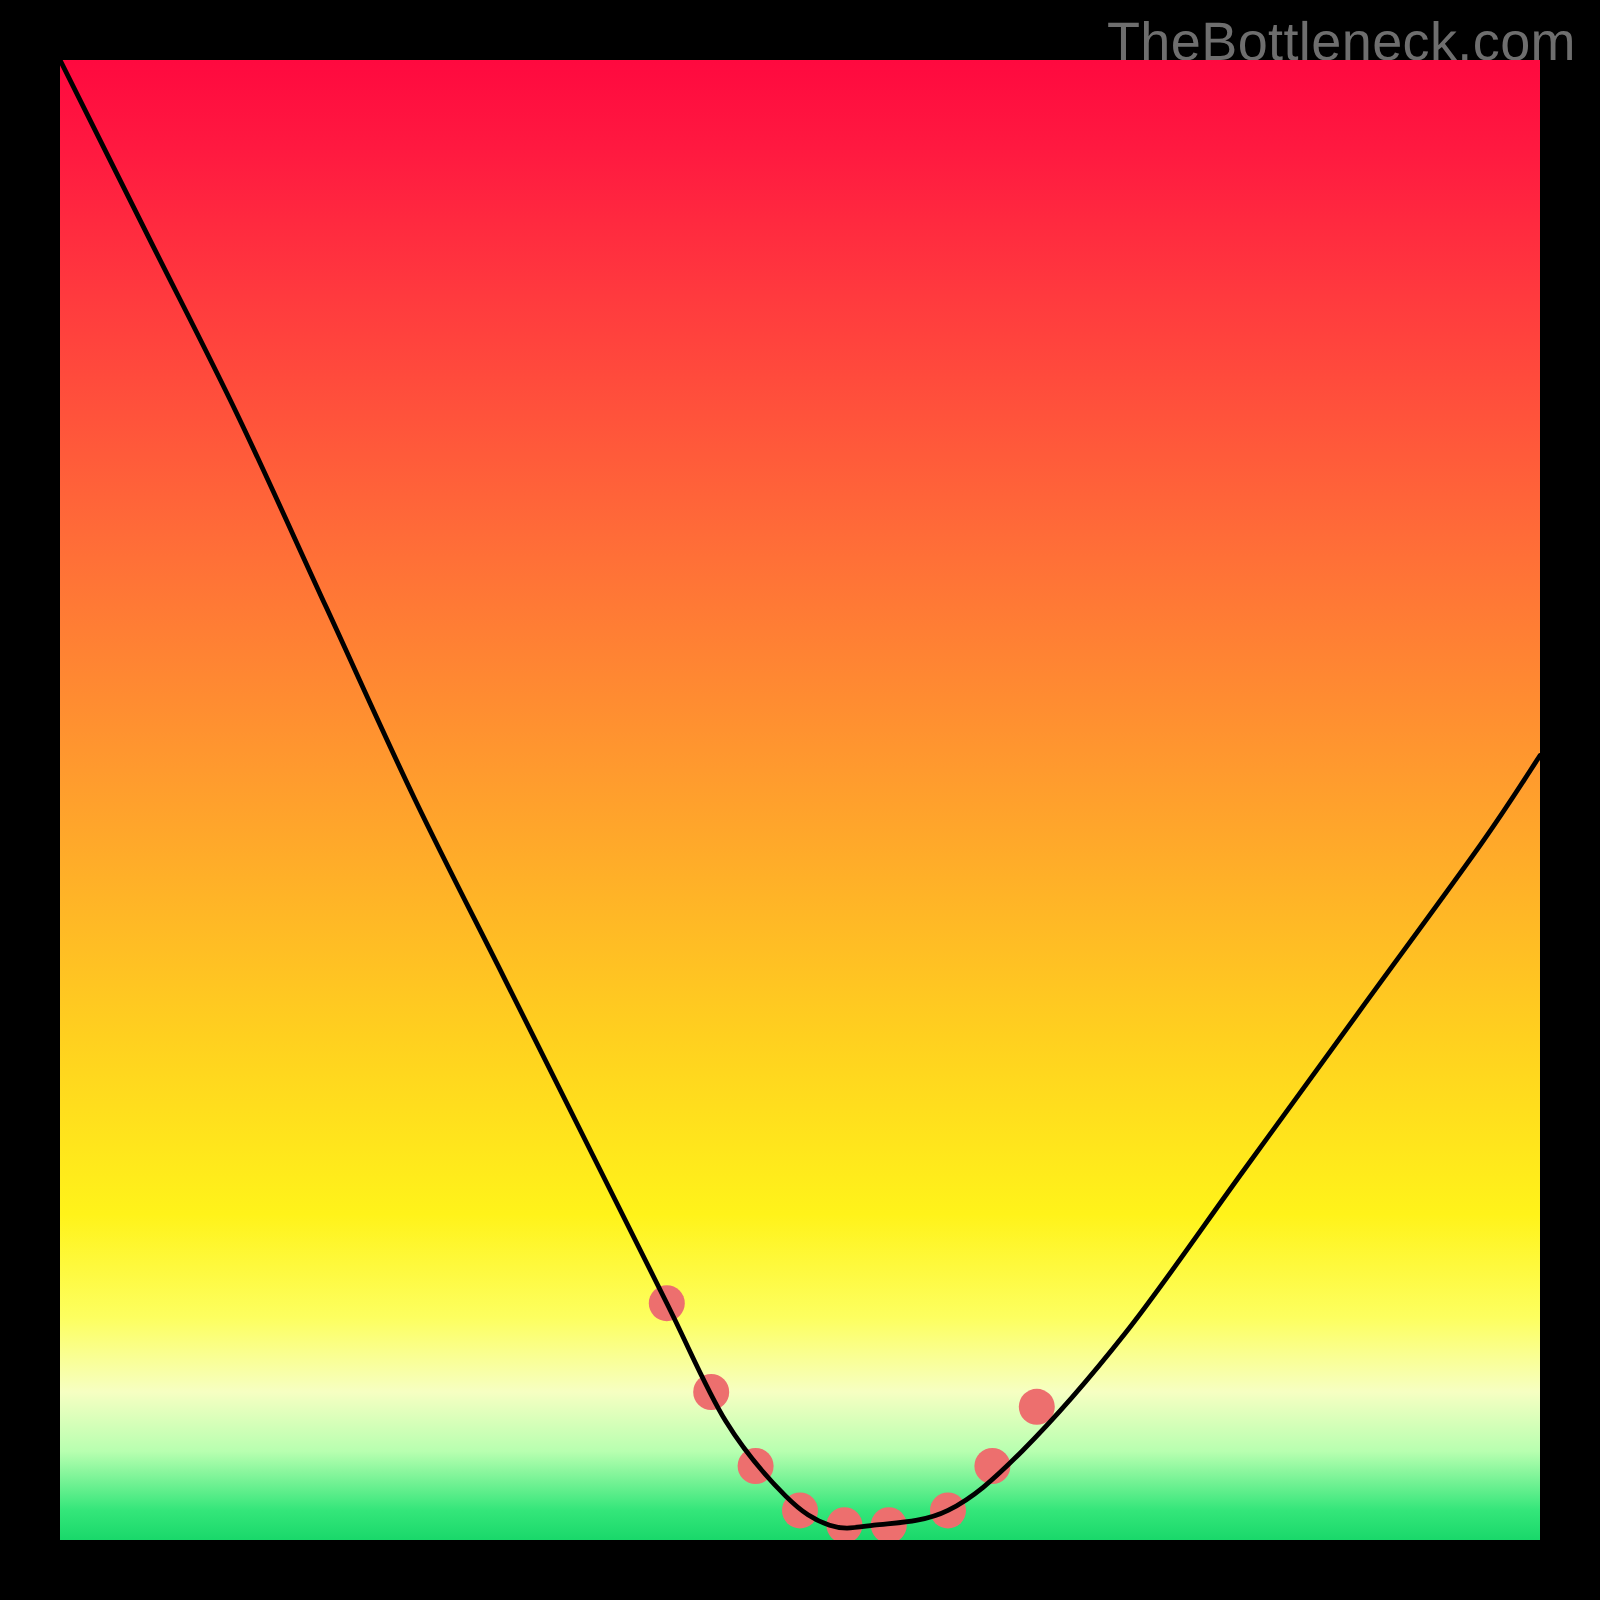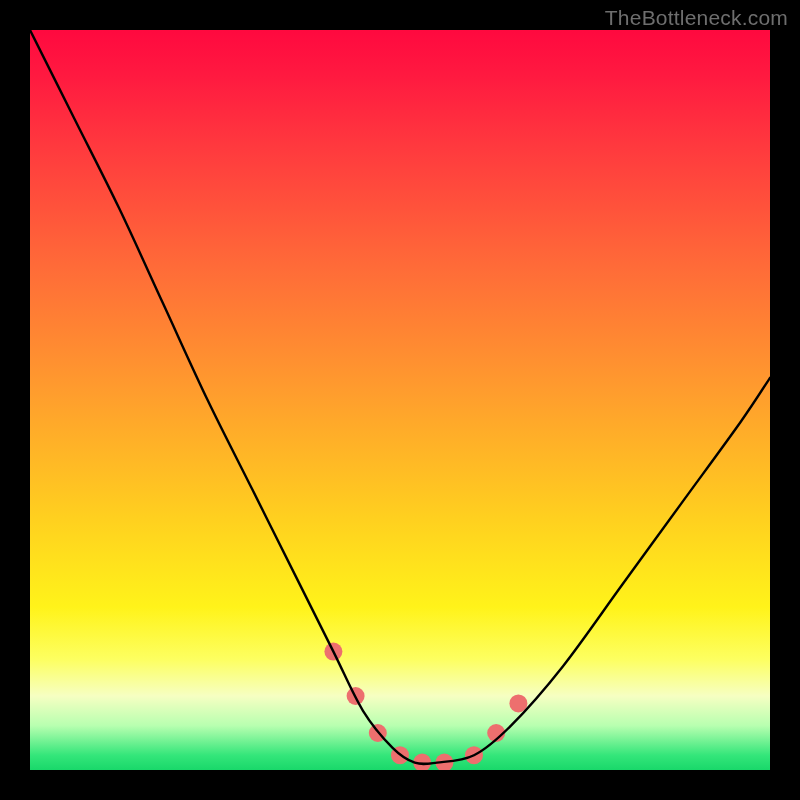--- a/index.html
+++ b/index.html
@@ -40,21 +40,21 @@
       #b8ffb0 94%,
       #34e67a 98%,
       #19d86a 100%
     );
   }
   .watermark {
     position: absolute;
     top: 6px;
     right: 12px;
     color: #6e6e6e;
-    font-size: 21px;
+    font-size: 27px;
     letter-spacing: 0.2px;
     user-select: none;
     margin-left: 45px;
   }
   svg.curve {
     position: absolute;
     top: 0;
     left: 0;
     width: 740px;
     height: 740px;

